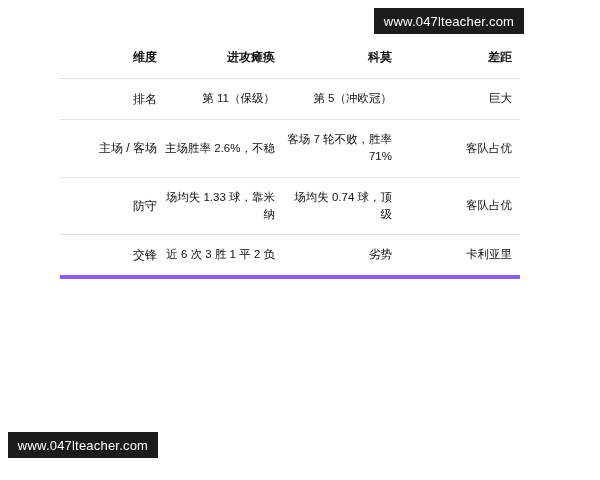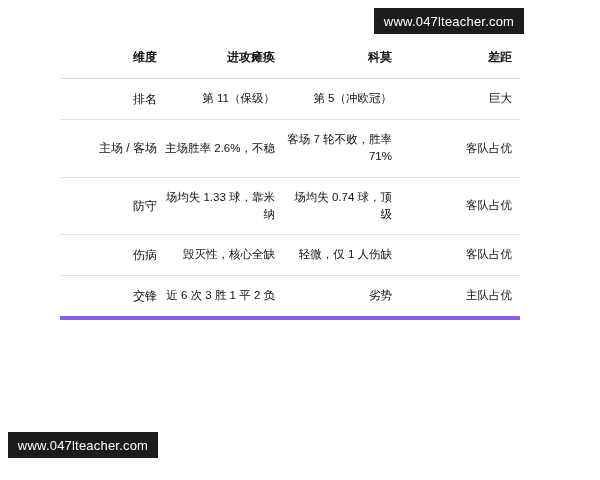--- a/index.html
+++ b/index.html
@@ -126,30 +126,24 @@
           <td>客场 7 轮不败，胜率 71%</td>
           <td>客队占优</td>
         </tr>
         <tr>
           <td class="col-0">防守</td>
           <td>场均失 1.33 球，靠米纳</td>
           <td>场均失 0.74 球，顶级</td>
           <td>客队占优</td>
         </tr>
         <tr>
-          <td class="col-0">伤病</td>
-          <td>毁灭性，核心全缺</td>
-          <td>轻微，仅 1 人伤缺</td>
-          <td>客队占优</td>
-        </tr>
-        <tr>
           <td class="col-0">交锋</td>
           <td>近 6 次 3 胜 1 平 2 负</td>
           <td>劣势</td>
-          <td>主队占优</td>
+          <td>卡利亚里</td>
         </tr>
       </tbody>
     </table>
   </div>
 
   <div class="watermark watermark-bottom">www.047lteacher.com</div>
 
 </div>
 
 </body></html>

